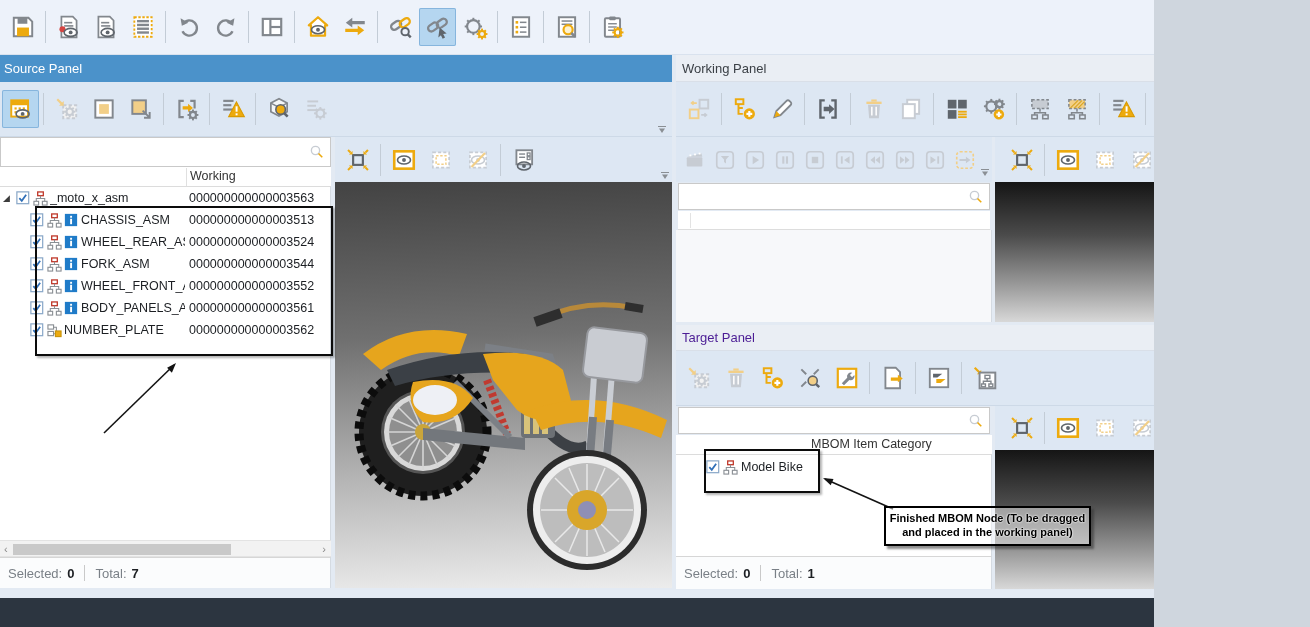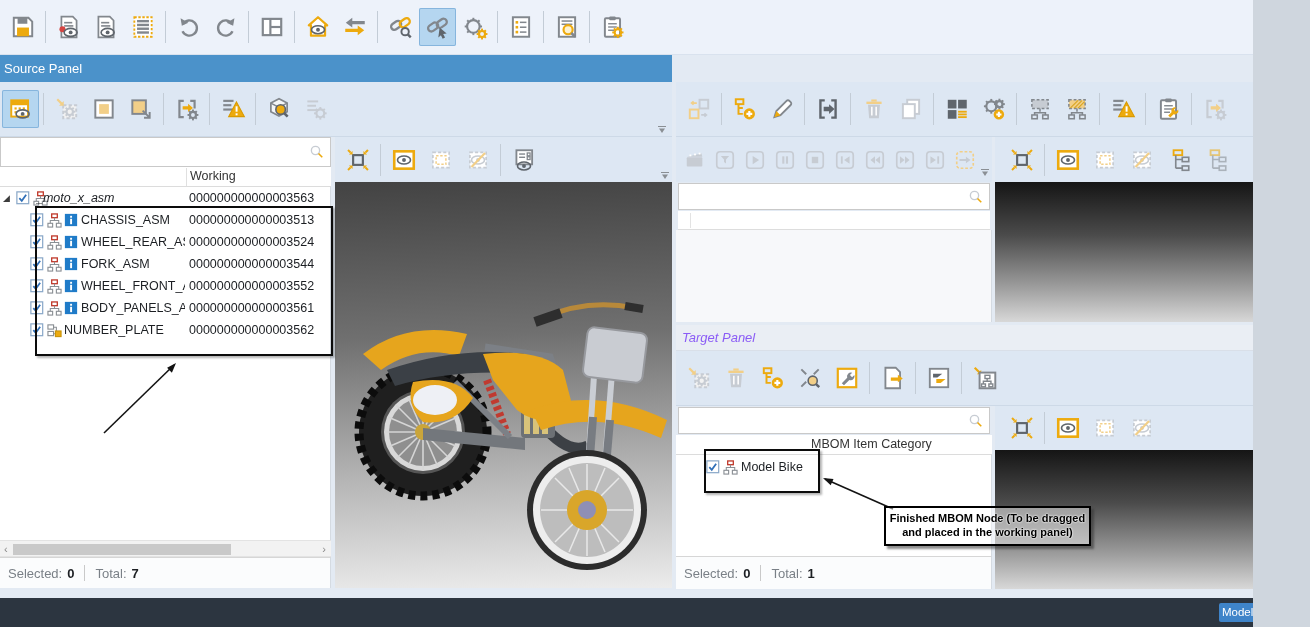--- a/index.html
+++ b/index.html
@@ -1,16 +1,16 @@
 <!DOCTYPE html>
 <html><head>
 <meta charset="utf-8">
 <style>
   html,body{margin:0;padding:0;background:#cfd6de;font-family:"Liberation Sans","DejaVu Sans",sans-serif;}
-  #app{position:relative;width:1253px;height:627px;background:#e3eaf3;overflow:hidden;font-size:13px;color:#2e3338;}
+  #app{position:relative;width:1154px;height:627px;background:#e3eaf3;overflow:hidden;font-size:13px;color:#2e3338;}
   .abs{position:absolute;}
   
   #topbar{left:0;top:0;width:1310px;height:55px;background:#edf2fa;border-bottom:1px solid #d9e2ee;display:flex;align-items:center;padding-left:4px;box-sizing:border-box;}
   .icon{width:37px;height:38px;display:inline-flex;align-items:center;justify-content:center;border-radius:2px;flex:0 0 auto;}
   .icon.sel{background:#b5d6f0;box-shadow:inset 0 0 0 1px #86b5dd;}
   .icon.dis{opacity:.55;}
   .tdiv{width:1px;height:32px;background:#c3ccd6;margin:0 4px;flex:0 0 auto;}
   .tb{display:flex;align-items:center;box-sizing:border-box;}
   .pin{position:absolute;width:10px;height:9px;z-index:40;}
   
@@ -46,21 +46,21 @@
   #wp-header{left:676px;top:55px;width:634px;height:27px;background:#eaeef4;border-bottom:1px solid #d9dfe8;line-height:27px;padding-left:6px;box-sizing:border-box;color:#3b4046;}
   #wp-toolbar{left:676px;top:82px;width:634px;height:55px;background:#dde7f3;border-bottom:1px solid #cdd9e7;padding-left:4px;}
   #wp-playback{left:676px;top:137px;width:316px;height:45px;background:#dde7f3;padding-left:4px;}
   #wp-viewtools{left:995px;top:137px;width:315px;height:45px;background:#dde7f3;padding-left:8px;}
   #wp-search{left:678px;top:183px;width:312px;height:27px;background:#fff;border:1px solid #c9c9c9;box-sizing:border-box;display:flex;align-items:center;}
   #wp-listhead{left:678px;top:211px;width:312px;height:19px;background:#fff;border-bottom:1px solid #ddd;box-sizing:border-box;}
   #wp-listhead .colline{position:absolute;left:12px;top:2px;width:1px;height:15px;background:#e3e3e3;}
   #wp-list{left:676px;top:230px;width:316px;height:92px;background:#f7f8fa;border-right:1px solid #d5dbe2;box-sizing:border-box;}
   #wp-viewport{left:995px;top:182px;width:315px;height:140px;}
   .viewport{background:linear-gradient(180deg,#151515 0%,#4b4b4b 38%,#9d9d9d 75%,#d8d8d8 100%);}
-  #tp-header{left:676px;top:325px;width:634px;height:26px;background:#eaeef4;border-bottom:1px solid #d9dfe8;line-height:26px;padding-left:6px;box-sizing:border-box;color:#8b5cf6;font-style:italic;}
+  #tp-header{left:676px;top:325px;width:634px;height:26px;background:#eaeef4;border-bottom:1px solid #d9dfe8;line-height:26px;padding-left:6px;box-sizing:border-box;color:#4c1d95;}
   #tp-toolbar{left:676px;top:351px;width:634px;height:55px;background:#dde7f3;border-bottom:1px solid #cdd9e7;padding-left:4px;}
   #tp-search{left:678px;top:407px;width:312px;height:27px;background:#fff;border:1px solid #c9c9c9;box-sizing:border-box;display:flex;align-items:center;}
   #tp-colhead{left:676px;top:435px;width:316px;height:20px;background:#fff;border-bottom:1px solid #dcdcdc;box-sizing:border-box;}
   #tp-colhead .collabel{position:absolute;left:135px;top:2px;font-size:12.5px;color:#333;}
   #tp-tree{left:676px;top:455px;width:316px;height:101px;background:#fff;border-right:1px solid #d5dbe2;box-sizing:border-box;}
   #tp-status{left:676px;top:556px;width:316px;height:33px;}
   #tp-viewtools{left:995px;top:406px;width:315px;height:44px;background:#dde7f3;padding-left:8px;}
   #tp-viewport{left:995px;top:450px;width:315px;height:139px;}
   
   #bottombar{left:0;top:598px;width:1310px;height:29px;background:#2c3540;display:flex;align-items:center;justify-content:flex-end;padding-right:8px;box-sizing:border-box;gap:14px;}
@@ -367,21 +367,21 @@
           </svg>
         </span>
         <span class="cell" style="left: 33px;">
           <svg viewBox="0 0 16 16" width="15" height="15">
             <rect x="5" y="1" width="6" height="4" fill="#fff" stroke="#c0392b" stroke-width="1.4"></rect>
             <path d="M8 5v3M3.5 11V8h9v3" fill="none" stroke="#8a8f94" stroke-width="1.1"></path>
             <rect x="1" y="11" width="5" height="4" fill="#fff" stroke="#8a8f94" stroke-width="1.2"></rect>
             <rect x="10" y="11" width="5" height="4" fill="#fff" stroke="#8a8f94" stroke-width="1.2"></rect>
           </svg>
         </span>
-        <span class="tlabel" style="left: 36px; font-style: italic;">_moto_x_asm</span>
+        <span class="tlabel" style="left: 50px;">_moto_x_asm</span>
         <span class="mat">000000000000003563</span>
       </div>
       <div class="trow">
         <span class="cell" style="left: 30px;">
           <svg viewBox="0 0 16 16" width="14" height="14">
             <rect x="1" y="1" width="13.5" height="13.5" fill="#fff" stroke="#8aa8c8" stroke-width="1.4"></rect>
             <path d="M3.8 8.2l2.8 3 5-6.8" fill="none" stroke="#2f6fb8" stroke-width="2"></path>
           </svg>
         </span>
         <span class="cell" style="left: 47px;">
@@ -660,20 +660,23 @@
         <line x1="220" y1="296" x2="284" y2="360"></line>
           <line x1="284" y1="296" x2="220" y2="360"></line>
         <line x1="234" y1="286" x2="270" y2="370"></line>
           <line x1="270" y1="286" x2="234" y2="370"></line>
       </g>
       <circle cx="252" cy="328" r="20" fill="#d9a62a"></circle>
       <circle cx="252" cy="328" r="9" fill="#8f8fb5"></circle>
     </svg>
   </div>
 
+  <div id="wp-header" class="abs">
+    <span>Working Panel</span>
+  </div>
   <div id="wp-toolbar" class="abs tb">
       <span class="icon" style="width: 37px; height: 38px;">
         <svg viewBox="0 0 24 24" width="26" height="26">
           <rect x="12.5" y="3.5" width="8" height="8" fill="none" stroke="#c7ccd3" stroke-width="1.8"></rect>
           <rect x="3.5" y="12.5" width="8" height="8" fill="none" stroke="#f2cf88" stroke-width="1.8"></rect>
           <path d="M10 6.5H5.5M7 5L5.2 6.5 7 8" fill="none" stroke="#f2cf88" stroke-width="1.6"></path>
           <path d="M14 17.5h4.5M17 16l1.8 1.5L17 19" fill="none" stroke="#c7ccd3" stroke-width="1.6"></path>
         </svg>
       </span>
       <span class="tdiv"></span>

